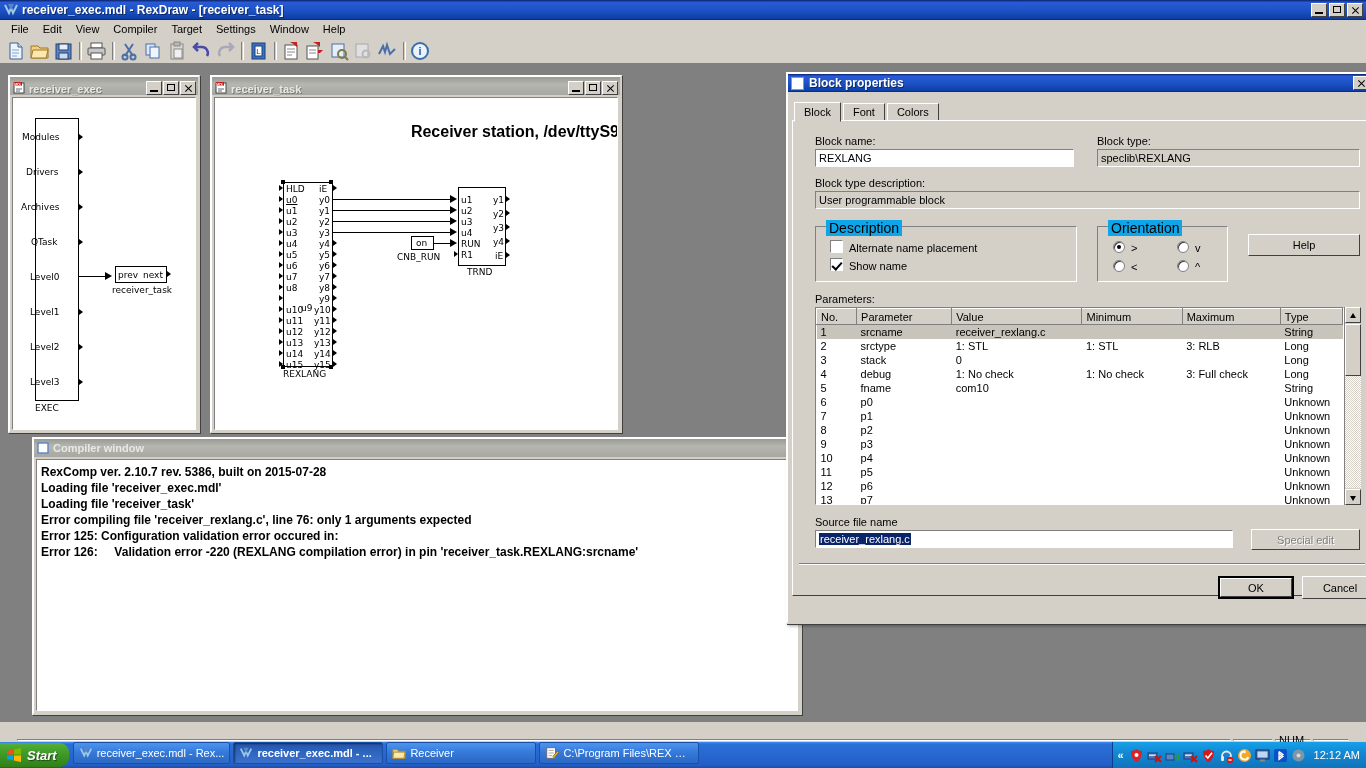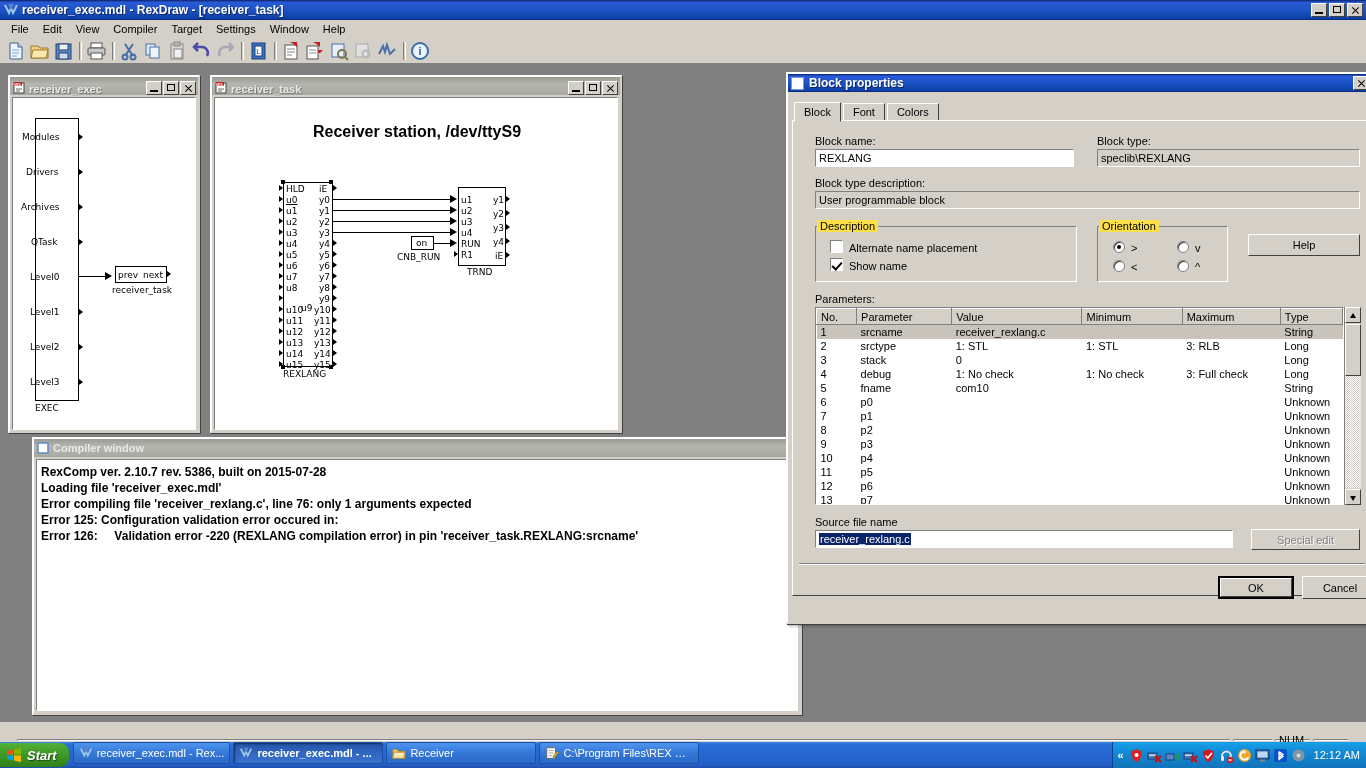--- a/index.html
+++ b/index.html
@@ -108,21 +108,21 @@
   .tab.active { height: 20px; padding-top: 3px; position: relative; z-index: 3; margin-bottom: -1px; }
   .tabpage { position: absolute; left: 4px; top: 46px; width: 578px; height: 476px;
     background: #d4d0c8; border: 1px solid; border-color: #fff #404040 #404040 #fff; }
 
   .flabel { position: absolute; font-size: 11px; color: #000; }
   .field { position: absolute; background: #fff; border: 1px solid;
     border-color: #808080 #fff #fff #808080; font-size: 11px;
     padding: 2px 0 0 3px; overflow: hidden; white-space: nowrap; }
   .field.ro { background: #d4d0c8; }
   .grpbox { position: absolute; border: 1px solid; border-color: #808080 #fff #fff #808080; }
-  .grpbox > .gtitle { position: absolute; left: 1px; top: -7px; background: #fde047; padding: 0 3px; font-size: 11px; }
+  .grpbox > .gtitle { position: absolute; left: 10px; top: -7px; background: #0ea5e9; padding: 0 3px; font-size: 14px; }
   .cbx { position: absolute; width: 13px; height: 13px; background: #fff;
     border: 1px solid; border-color: #808080 #fff #fff #808080; }
   .cbx.checked::after { content: ""; position: absolute; left: 3px; top: 1px; width: 4px; height: 8px;
     border: solid #000; border-width: 0 2px 2px 0; transform: rotate(42deg); }
   .rdo { position: absolute; width: 12px; height: 12px; border-radius: 50%;
     background: #fff; border: 1px solid #808080; box-shadow: inset 1px 1px 0 #404040, inset -1px -1px 0 #fff; }
   .rdo.checked::after { content: ""; position: absolute; left: 3px; top: 3px; width: 4px; height: 4px;
     border-radius: 50%; background: #000; }
   .btn { position: absolute; background: #d4d0c8; font-size: 11px;
     border: 1px solid; border-color: #fff #404040 #404040 #fff;
@@ -408,21 +408,21 @@
               <i style="left:3px;top:2px;width:8px;height:7px;background:none;border:1px solid #000;"></i>
             </span>
           <span class="sysbtn">
             <i style="left:3px;top:6px;width:9px;height:1px;transform:rotate(45deg);"></i>
             <i style="left:3px;top:6px;width:9px;height:1px;transform:rotate(-45deg);"></i>
           </span>
         </span>
       </div>
       <div class="canvas" style="position:absolute;left:2px;top:20px;width:404px;height:333px;border:1px solid;border-color:#808080 #fff #fff #808080;">
 
-        <div style="position:absolute;left:0;top:25px;width:404px;text-align:center;font-family:'Liberation Sans',sans-serif;font-size:16px;font-weight:bold;color:#000;">Receiver station, /dev/ttyS9</div>
+        <div style="position:absolute;left:0;top:25px;width:404px;text-align:right;font-family:'Liberation Sans',sans-serif;font-size:16px;font-weight:bold;color:#000;">Receiver station, /dev/ttyS9</div>
 
         <div class="blk" style="left:68px; top:84px; width:50px; height:185px;"></div>
         <span class="hndl" style="left:66px; top:82px;"></span>
         <span class="hndl" style="left:114px;top:82px;"></span>
         <span class="hndl" style="left:66px; top:267px;"></span>
         <span class="hndl" style="left:114px;top:267px;"></span>
 
         <div class="lbl" style="left:71px; top:87px;">HLD</div>
         <div class="lbl" style="left:71px; top:98px;text-decoration:underline;">u0</div>
         <div class="lbl" style="left:71px; top:109px;">u1</div>
@@ -535,20 +535,21 @@
         <span class="mdl-icon">
           <svg width="14" height="14" viewBox="0 0 14 14">
               <rect x="2" y="2" width="10" height="10" fill="#fff" stroke="#5a86c8" stroke-width="1.4"></rect>
             </svg>
         </span>
         <span class="mtext" style="margin-left:3px;">Compiler window</span>
       </div>
       <div id="comp-body">
         <div class="cline">RexComp ver. 2.10.7 rev. 5386, built on 2015-07-28</div>
         <div class="cline">Loading file 'receiver_exec.mdl'</div>
+        <div class="cline">Loading file 'receiver_task'</div>
         <div class="cline">Error compiling file 'receiver_rexlang.c', line 76: only 1 arguments expected</div>
         <div class="cline">Error 125: Configuration validation error occured in:</div>
         <div class="cline">Error 126:     Validation error -220 (REXLANG compilation error) in pin 'receiver_task.REXLANG:srcname'</div>
       </div>
     </div>
   </div>
 
   <div id="dlg">
     <div class="dbar">
       <span style="width:13px;height:13px;background:#fff;border:1px solid #7a9ad0;display:inline-block;"></span>

